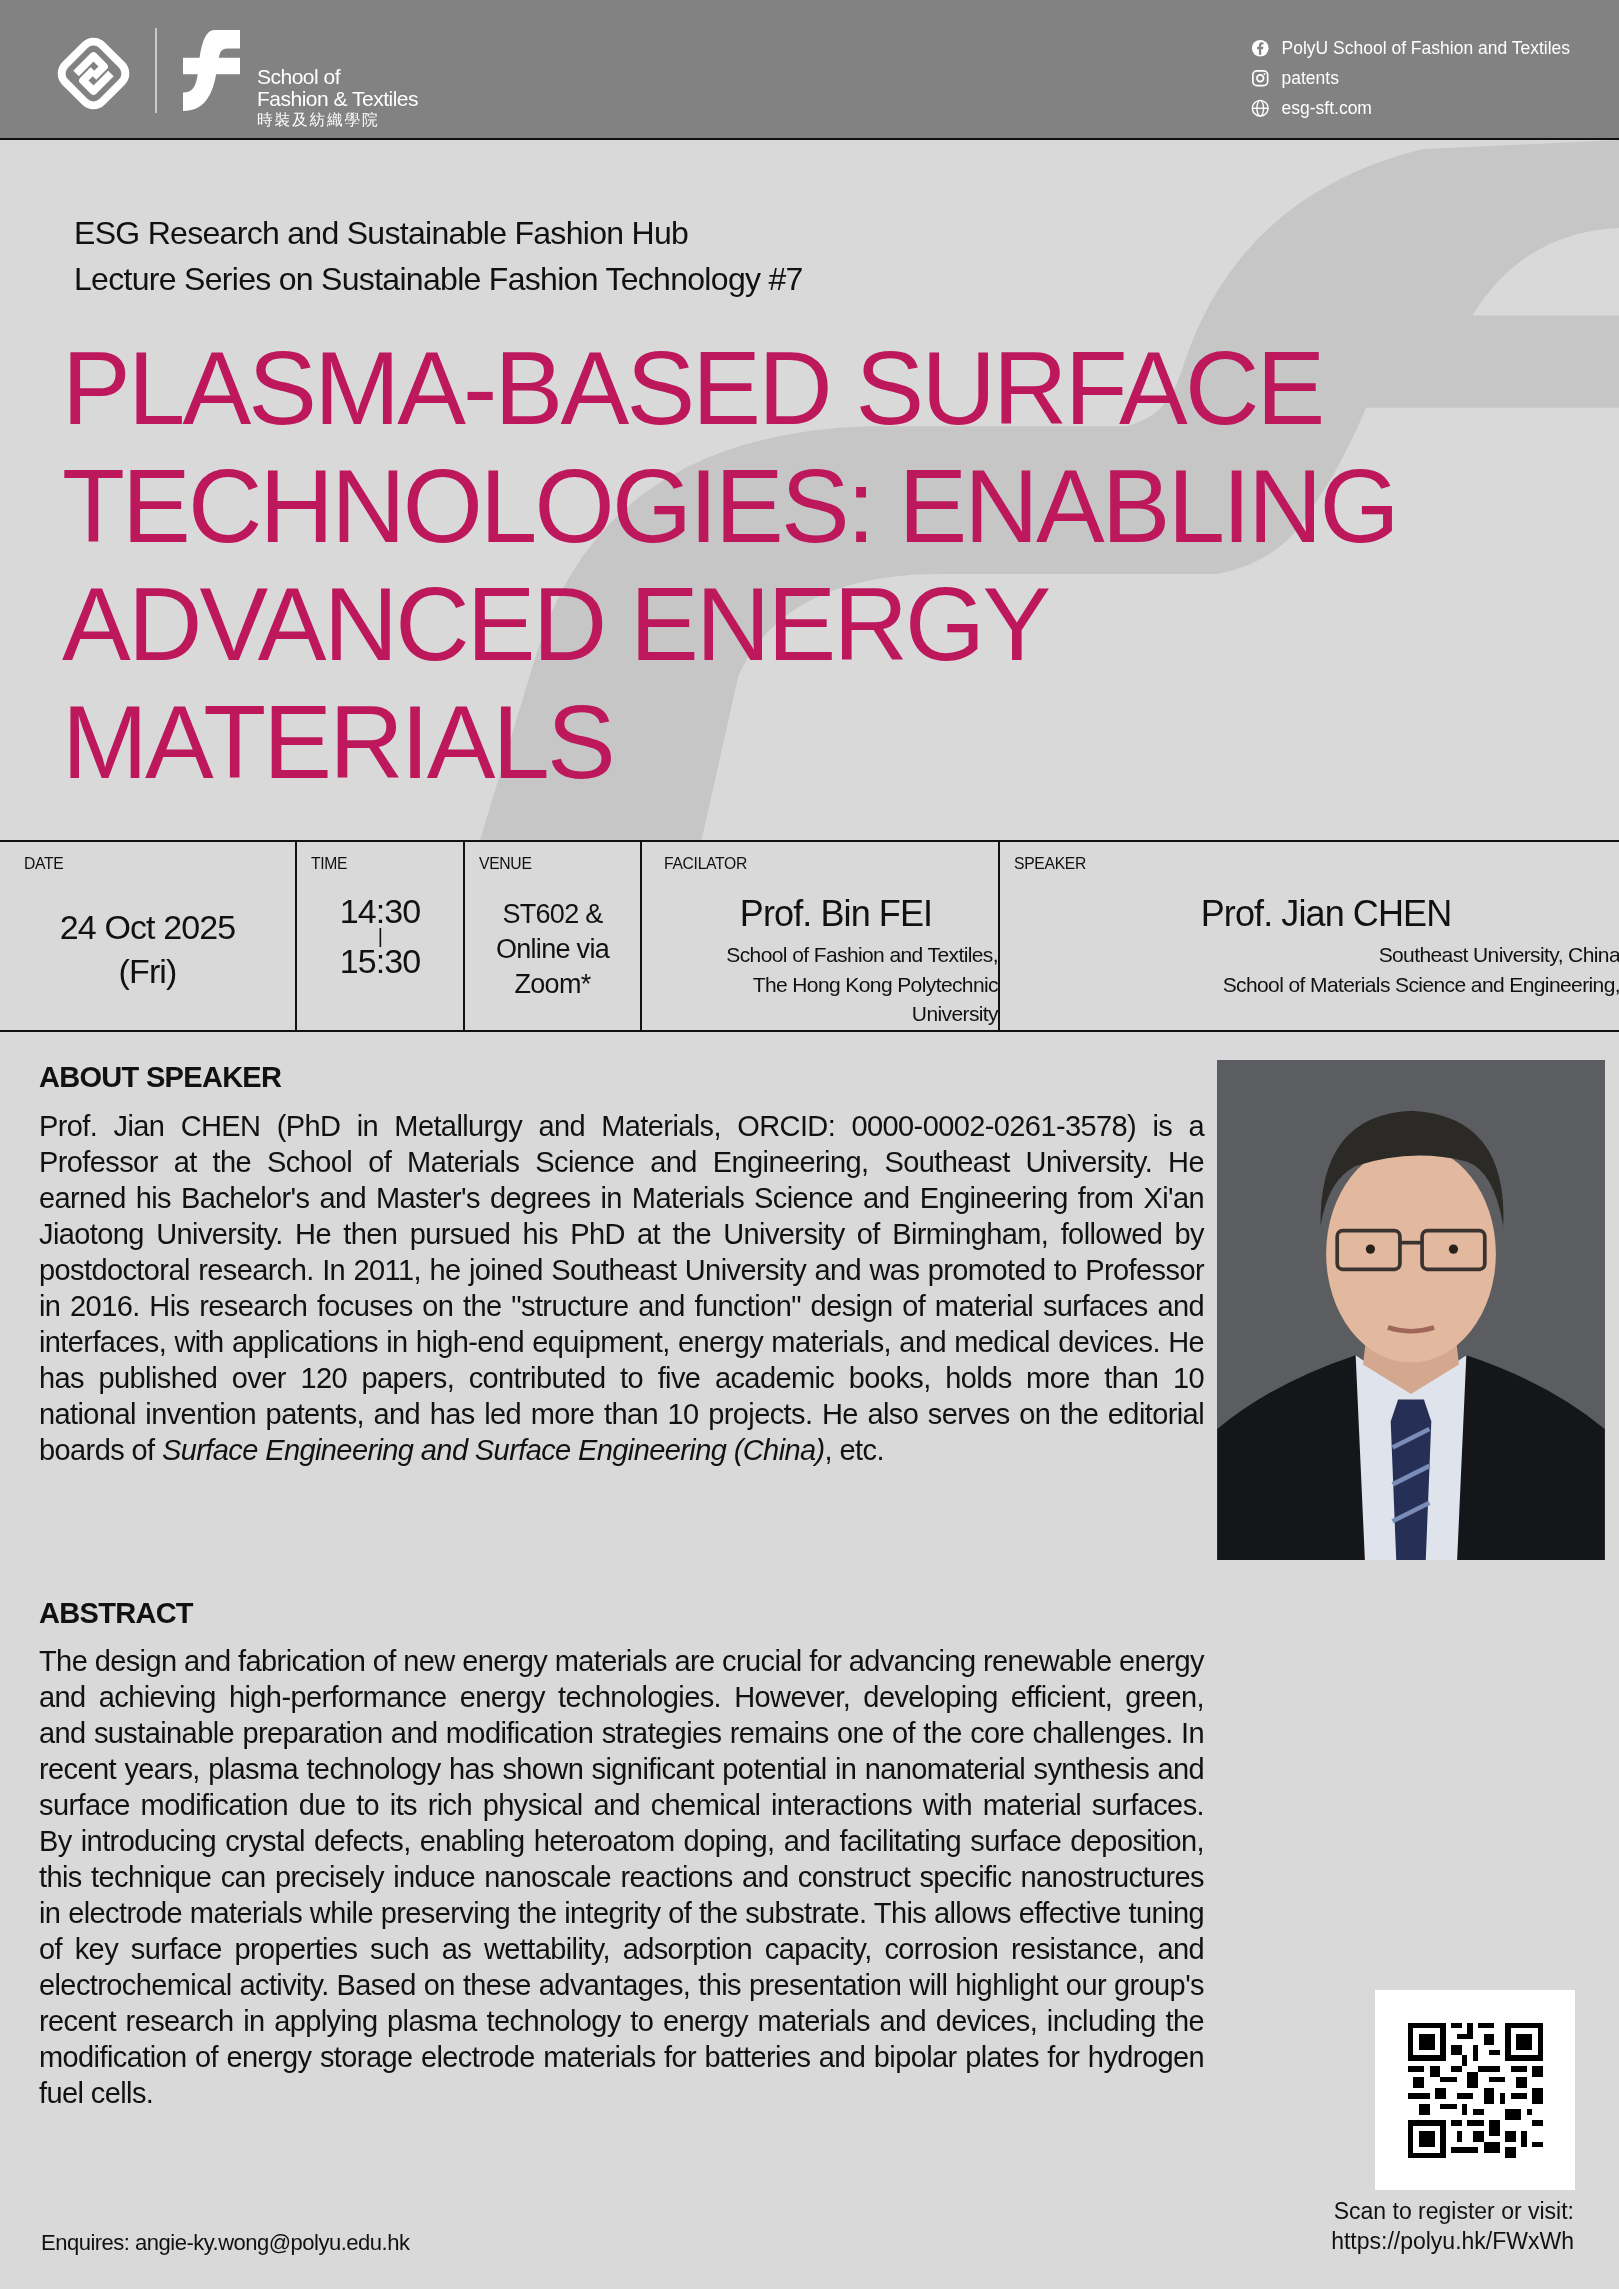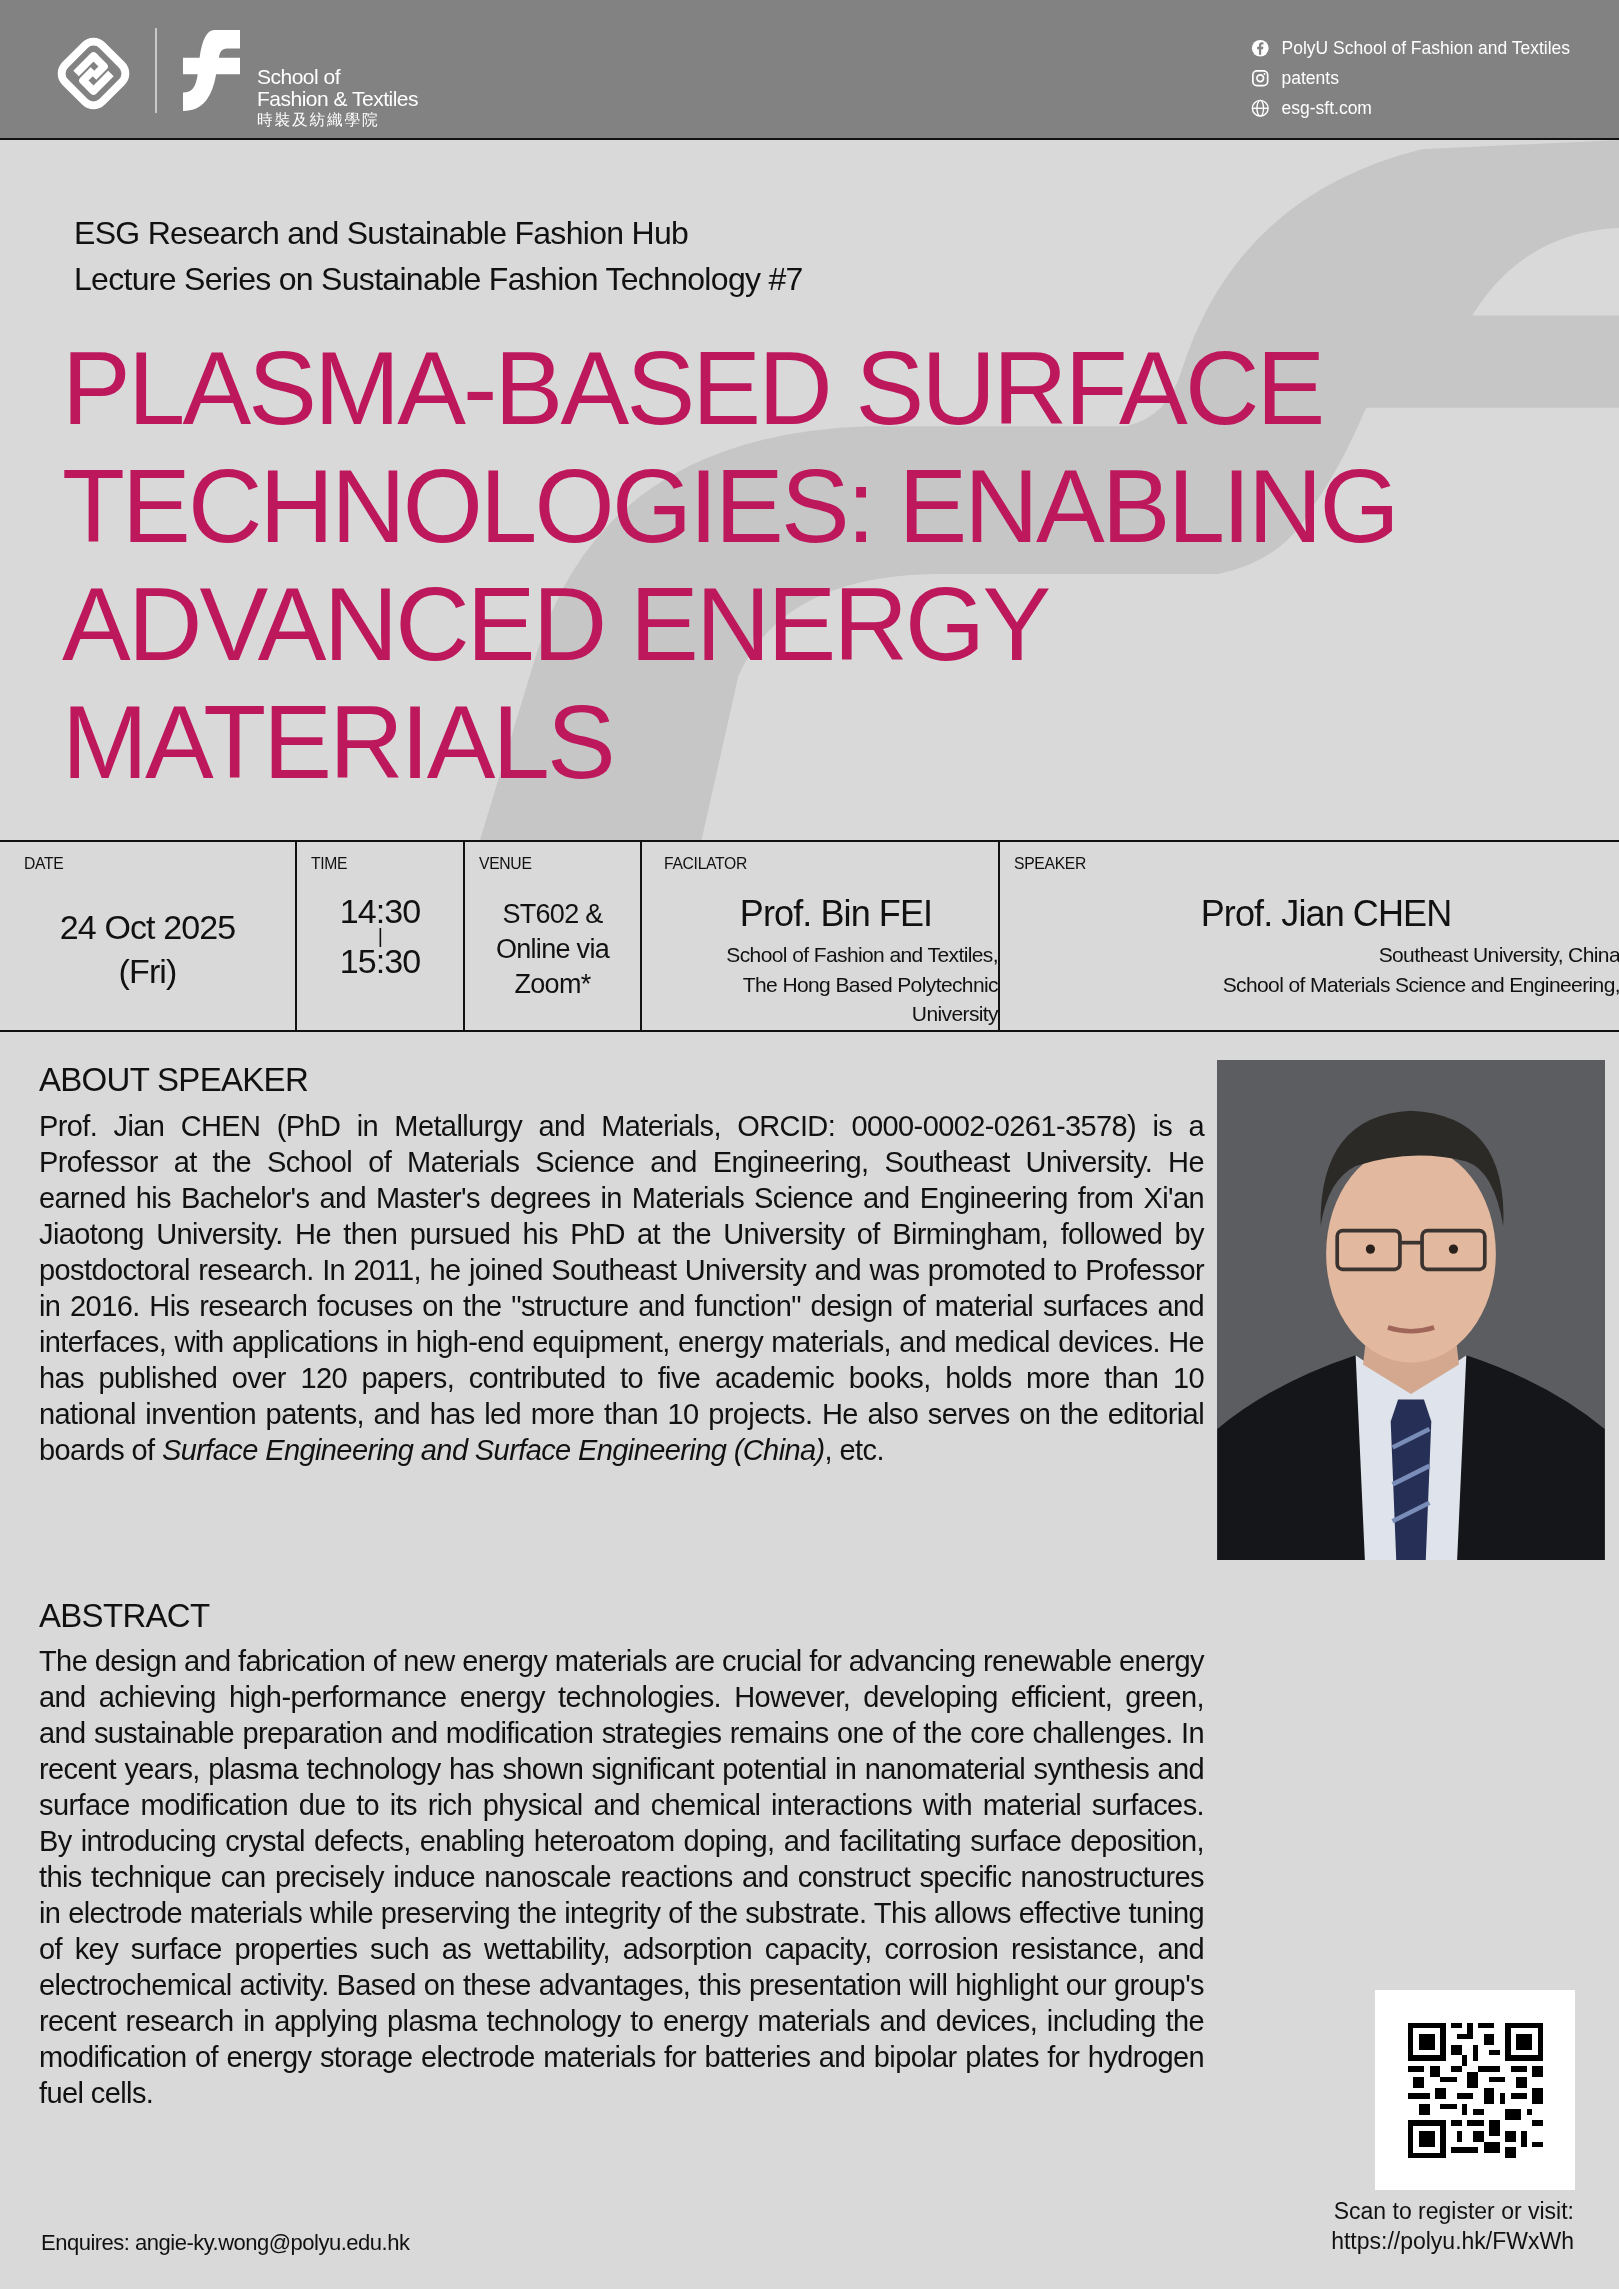--- a/index.html
+++ b/index.html
@@ -37,21 +37,21 @@
   .c-time .label, .c-venue .label, .c-fac .label, .c-spk .label { left: 14px; }
   .c-fac .label { left: 22px; }
   .date-val { position: absolute; left: 0; right: 0; top: 63px; font-size: 34px; line-height: 44px; letter-spacing: -0.9px; }
   .time-val { position: absolute; left: 0; right: 0; top: 54px; font-size: 34px; line-height: 31px; letter-spacing: -0.9px; }
   .time-val .sep { font-size: 20px; line-height: 18.5px; display: block; }
   .venue-val { position: absolute; left: 0; right: 0; top: 55px; font-size: 27px; line-height: 35px; letter-spacing: -0.7px; }
   .person-name { position: absolute; left: 0; right: 0; top: 50px; font-size: 36px; line-height: 44px; letter-spacing: -0.9px; padding-left: 32px; }
   .person-aff { position: absolute; left: 0; right: 0; top: 98px; font-size: 21px; line-height: 29.5px; letter-spacing: -0.6px; text-align: right; }
 
   
-  .section-h { position: absolute; left: 39px; font-size: 33px; font-weight: 400; letter-spacing: -0.7px; }
+  .section-h { position: absolute; left: 39px; font-size: 29px; font-weight: 700; letter-spacing: -0.7px; }
   .para { position: absolute; left: 39px; width: 1165px; font-size: 29px; line-height: 36px; text-align: justify; letter-spacing: -0.6px; color: #111; }
   .para em { font-style: italic; }
   .photo { position: absolute; left: 1217px; top: 1060px; width: 388px; height: 500px; background: #5d5e62; overflow: hidden; }
 
   .enquires { position: absolute; left: 41px; top: 2230px; font-size: 22px; letter-spacing: -0.5px; }
   .qr-box { position: absolute; left: 1375px; top: 1990px; width: 200px; height: 200px; background: #fff; }
   .qr-box svg { position: absolute; left: 33px; top: 33px; width: 135px; height: 135px; }
   .qr-caption { position: absolute; right: 46px; top: 2197px; text-align: right; font-size: 23px; line-height: 29.5px; color: #111; }
 </style>
 </head>
@@ -141,21 +141,21 @@
       <div>ST602 &amp;</div>
       <div>Online via</div>
       <div>Zoom*</div>
     </div>
   </div>
   <div class="cell c-fac">
     <div class="label">FACILATOR</div>
     <div class="person-name">Prof. Bin FEI</div>
     <div class="person-aff">
       <div>School of Fashion and Textiles,</div>
-      <div>The Hong Based Polytechnic</div>
+      <div>The Hong Kong Polytechnic</div>
       <div>University</div>
     </div>
   </div>
   <div class="cell c-spk">
     <div class="label">SPEAKER</div>
     <div class="person-name">Prof. Jian CHEN</div>
     <div class="person-aff">
       <div>Southeast University, China</div>
       <div>School of Materials Science and Engineering,</div>
     </div>

